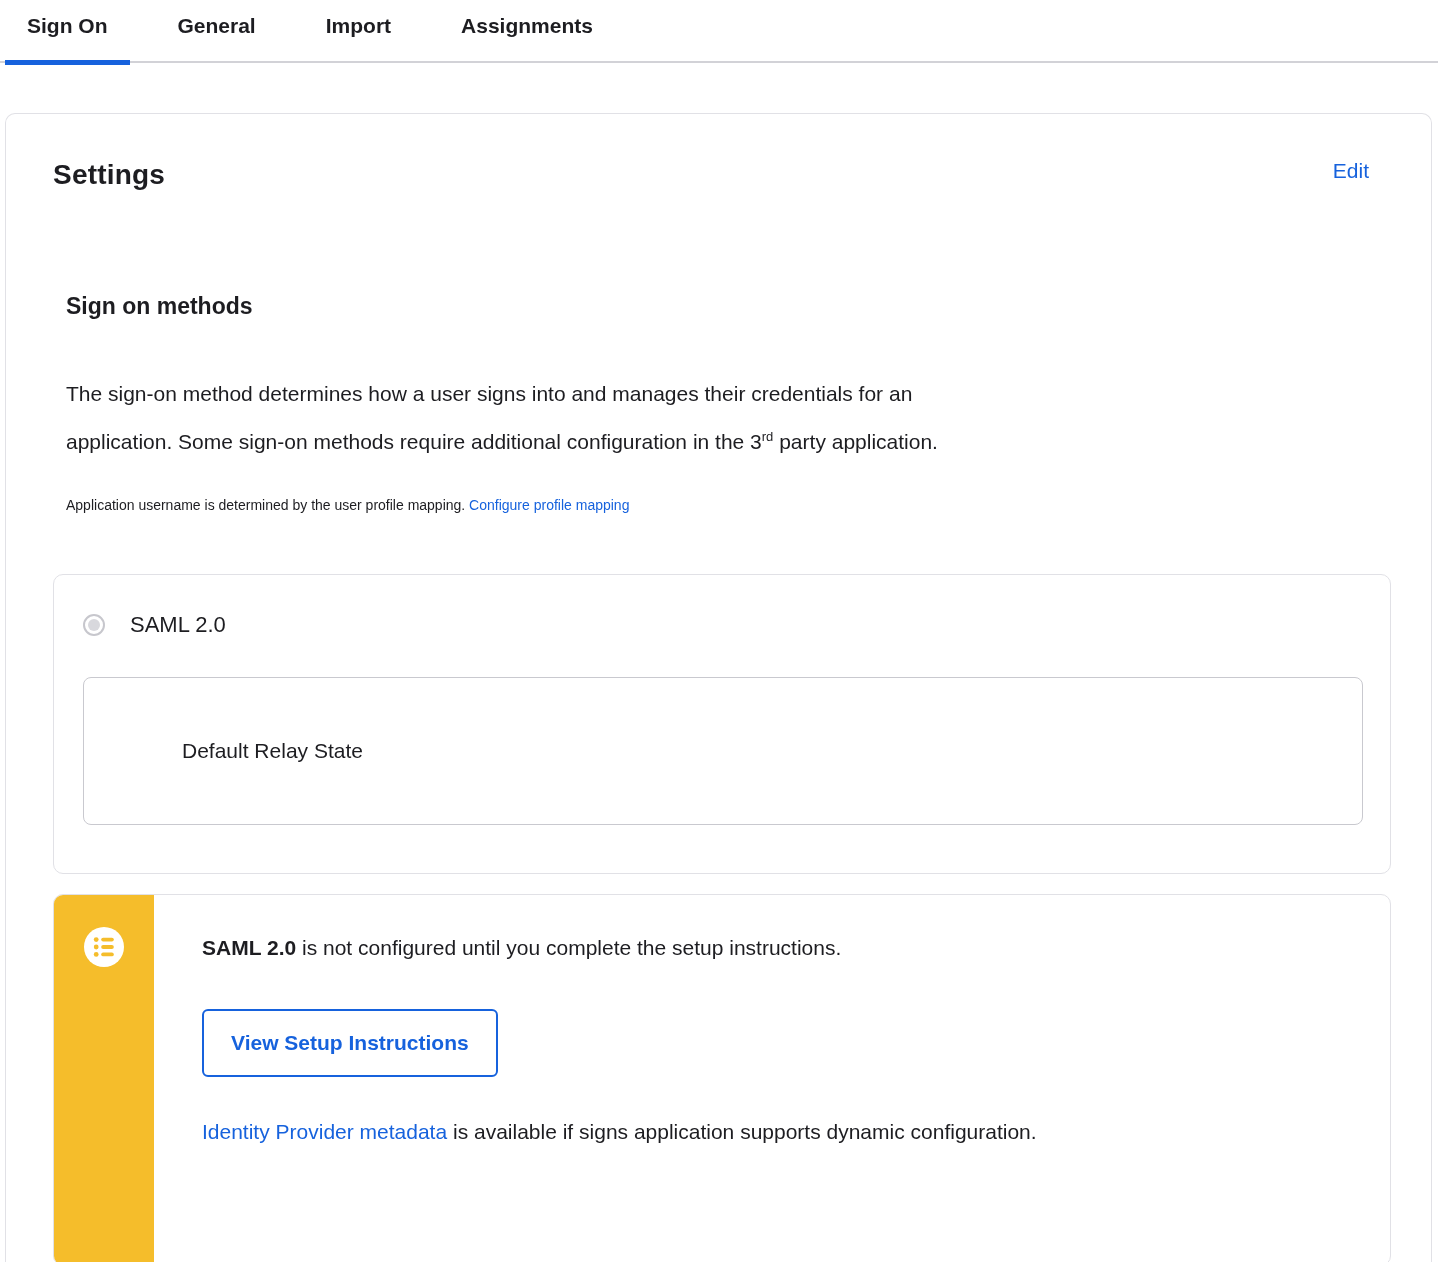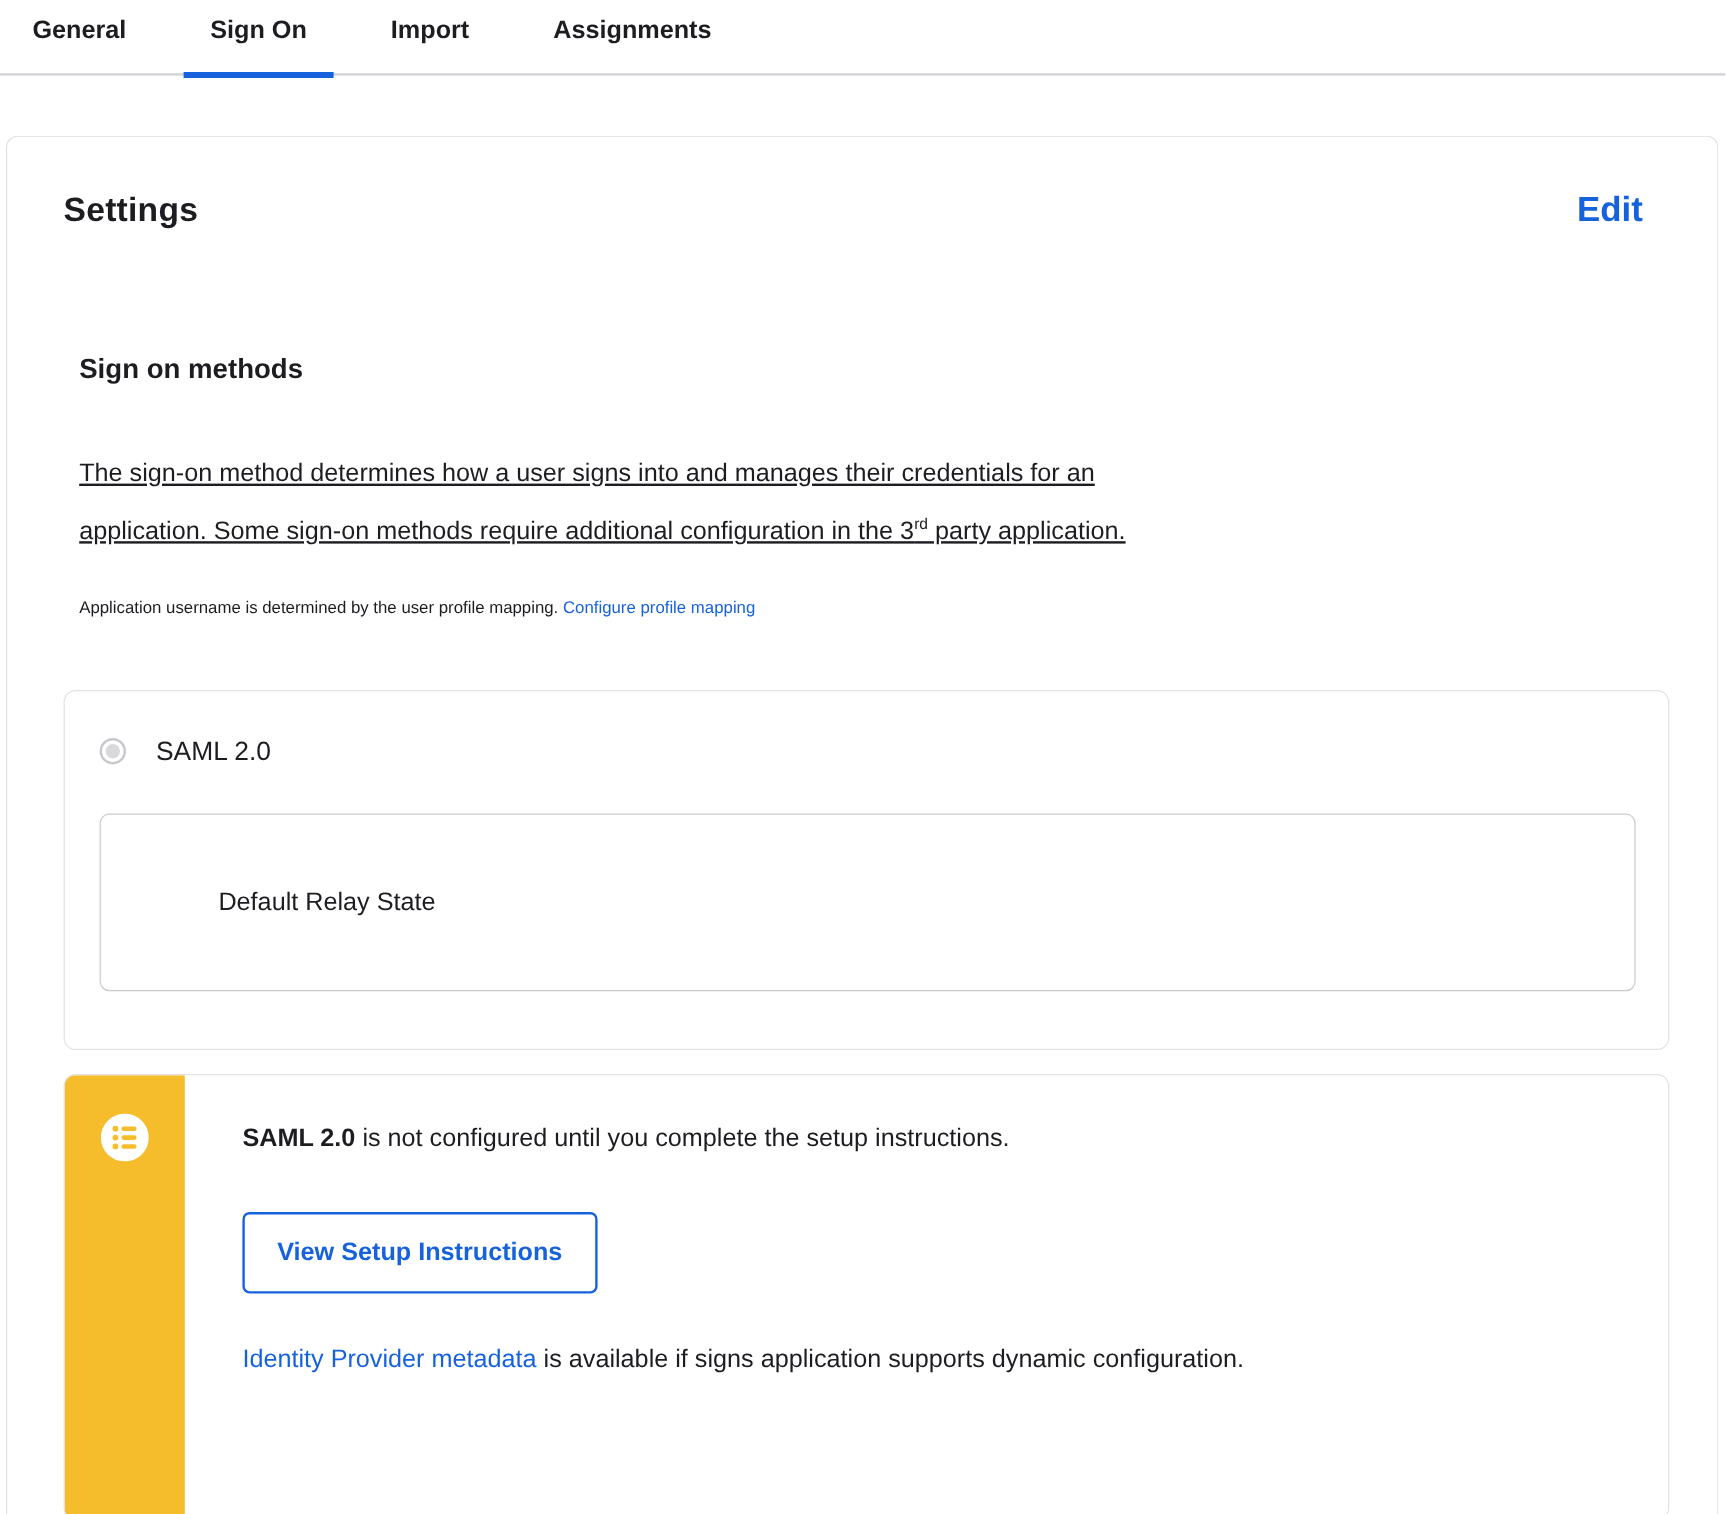--- a/index.html
+++ b/index.html
@@ -35,25 +35,25 @@
   .card{
     position:absolute;top:113px;left:5px;width:1427px;height:1200px;
     background:#fff;border:1px solid var(--border-color);
     border-bottom:none;border-radius:10px 10px 0 0;
   }
   .card-header{
     display:flex;justify-content:space-between;align-items:flex-start;
     padding:45px 62px 0 47px;
   }
   .card-title{font-size:28px;font-weight:700;letter-spacing:.2px;}
-  .edit-link{font-size:29px;font-weight:700;color:var(--accent-blue);text-decoration:none;cursor:pointer;}
+  .edit-link{font-size:21px;font-weight:400;color:var(--accent-blue);text-decoration:none;cursor:pointer;}
   .section{padding:0 40px 0 60px;}
   .section-title{font-size:23px;font-weight:700;margin-top:102px;}
   .para{font-size:21px;line-height:48px;margin-top:50px;max-width:1235px;}
-  .para .line{display:block;text-decoration:underline;}
+  .para .line{display:block;}
   sup{font-size:0.62em;vertical-align:super;line-height:0;}
   .para2{font-size:14px;line-height:26px;margin-top:26px;}
   .text-link{color:var(--accent-blue);text-decoration:none;cursor:pointer;}
   
   .saml-box{
     margin:56px 40px 0 47px;height:300px;
     border:1px solid var(--border-color);border-radius:10px;
     padding:38px 27px 0 29px;
   }
   .radio-row{display:flex;align-items:center;height:24px;}
@@ -92,22 +92,22 @@
     border:2px solid var(--accent-blue);border-radius:6px;background:#fff;
     color:var(--accent-blue);font-size:21px;font-weight:700;
     font-family:inherit;padding:20px 27px;cursor:pointer;
   }
   .metadata-line{font-size:21px;line-height:26px;margin-top:42px;}
 </style>
 </head>
 <body>
 
 <nav class="tabbar">
+  <div class="tab active">Sign On</div>
   <div class="tab">General</div>
-  <div class="tab active">Sign On</div>
   <div class="tab">Import</div>
   <div class="tab">Assignments</div>
 </nav>
 
 <section class="card">
 
   <div class="card-header">
     <h1 class="card-title">Settings</h1>
     <a class="edit-link">Edit</a>
   </div>

